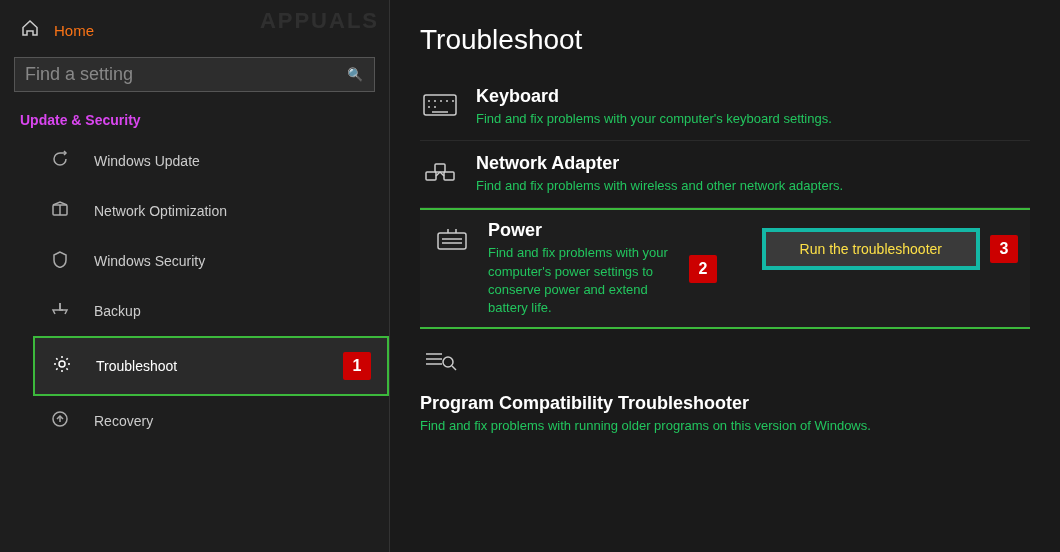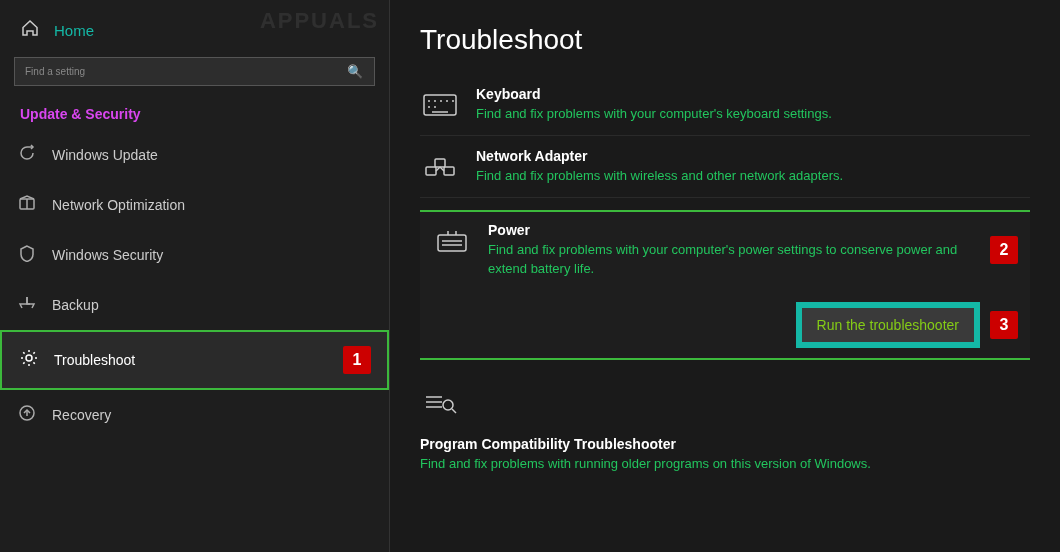--- a/index.html
+++ b/index.html
@@ -32,21 +32,21 @@
       gap: 14px;
     }
 
     .home-icon {
       font-size: 18px;
       color: #ccc;
     }
 
     .home-label {
       font-size: 15px;
-      color: #14b8a6;
+      color: #f97316;
     }
 
     .watermark {
       position: absolute;
       top: 8px;
       right: 10px;
       font-size: 22px;
       font-weight: 900;
       color: rgba(255,255,255,0.08);
       letter-spacing: 2px;
@@ -60,21 +60,21 @@
       background: #2d2d2d;
       border: 1px solid #555;
       padding: 6px 10px;
     }
 
     .search-bar input {
       background: transparent;
       border: none;
       outline: none;
       color: #ccc;
-      font-size: 10px;
+      font-size: 18px;
       flex: 1;
     }
 
     .search-bar input::placeholder {
       color: #888;
     }
 
     .search-icon-btn {
       color: #aaa;
       font-size: 13px;
@@ -90,25 +90,26 @@
 
     .nav-items {
       display: flex;
       flex-direction: column;
     }
 
     .nav-item {
       display: flex;
       align-items: center;
       padding: 14px 16px;
-      gap: 14px;
+      gap: 23px;
       cursor: pointer;
       font-size: 14px;
       color: #cccccc;
       transition: background 0.1s;
+      margin-left: 33px;
     }
 
     .nav-item.active {
       background: #2a2a2a;
       border: 2px solid #3cb93c;
       color: #ffffff;
     }
 
     .nav-icon {
       font-size: 16px;
@@ -182,39 +183,38 @@
       fill: none;
       stroke: #cccccc;
       stroke-width: 1.5;
     }
 
     .ts-text {
       flex: 1;
     }
 
     .ts-name {
-      font-size: 14px;
+      font-size: 18px;
       font-weight: 600;
       color: #ffffff;
       margin-bottom: 3px;
     }
 
     .ts-desc {
       font-size: 13px;
       color: #22c55e;
       line-height: 1.4;
     }
 
     
     .ts-item.power-highlighted {
       border: 2px solid #3cb93c;
       padding: 10px 12px;
       background: #1e1e1e;
-      margin: 12px -2px;
-      flex-direction: column;
+      margin: 0 -2px;
     }
 
     .power-inner {
       display: flex;
       align-items: flex-start;
       gap: 16px;
       width: 100%;
     }
 
     .badge-2 {
@@ -244,24 +244,24 @@
       width: 100%;
       display: flex;
       justify-content: flex-end;
       align-items: center;
       margin-top: 8px;
       gap: 10px;
     }
 
     .run-troubleshooter-btn {
       background: #3a3a3a;
-      border: 6px solid #14b8a6;
-      color: #84cc16;
+      border: 4px solid #14b8a6;
+      color: #fde047;
       font-size: 14px;
-      padding: 9px 15px;
+      padding: 9px 34px;
       cursor: pointer;
     }
 
     .badge-3 {
       background: #cc0000;
       color: white;
       font-weight: 900;
       font-size: 16px;
       width: 28px;
       height: 28px;

